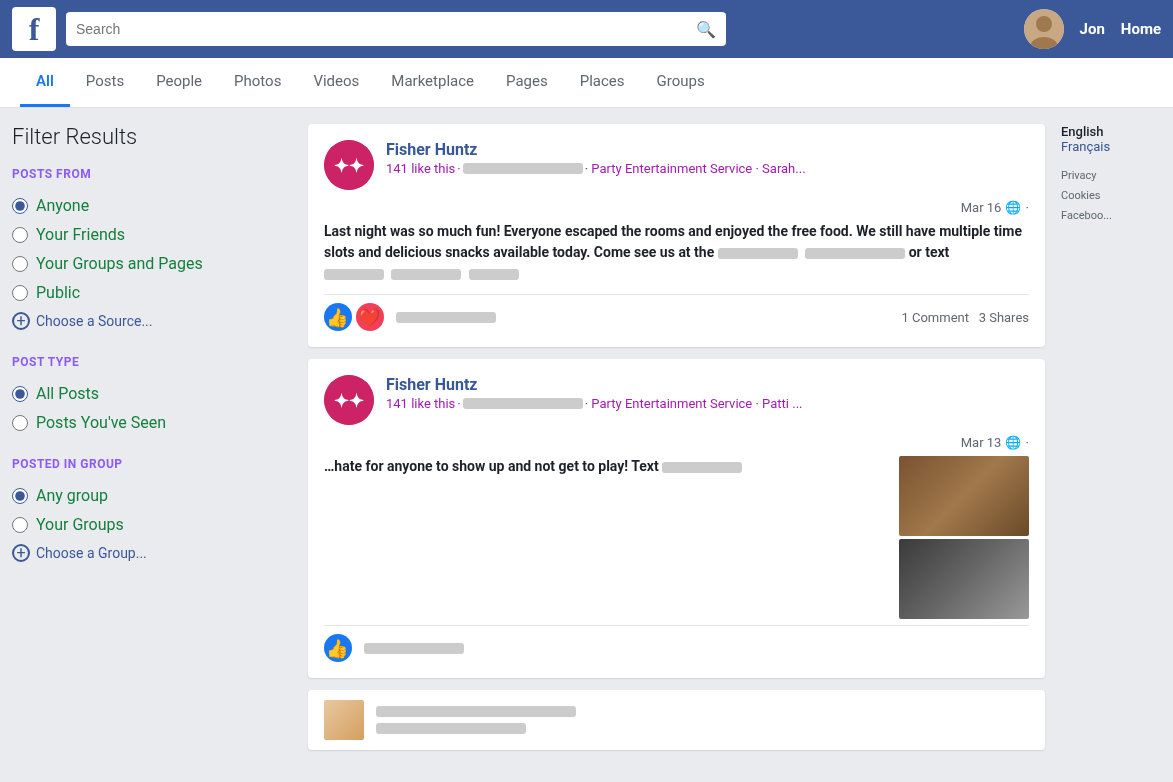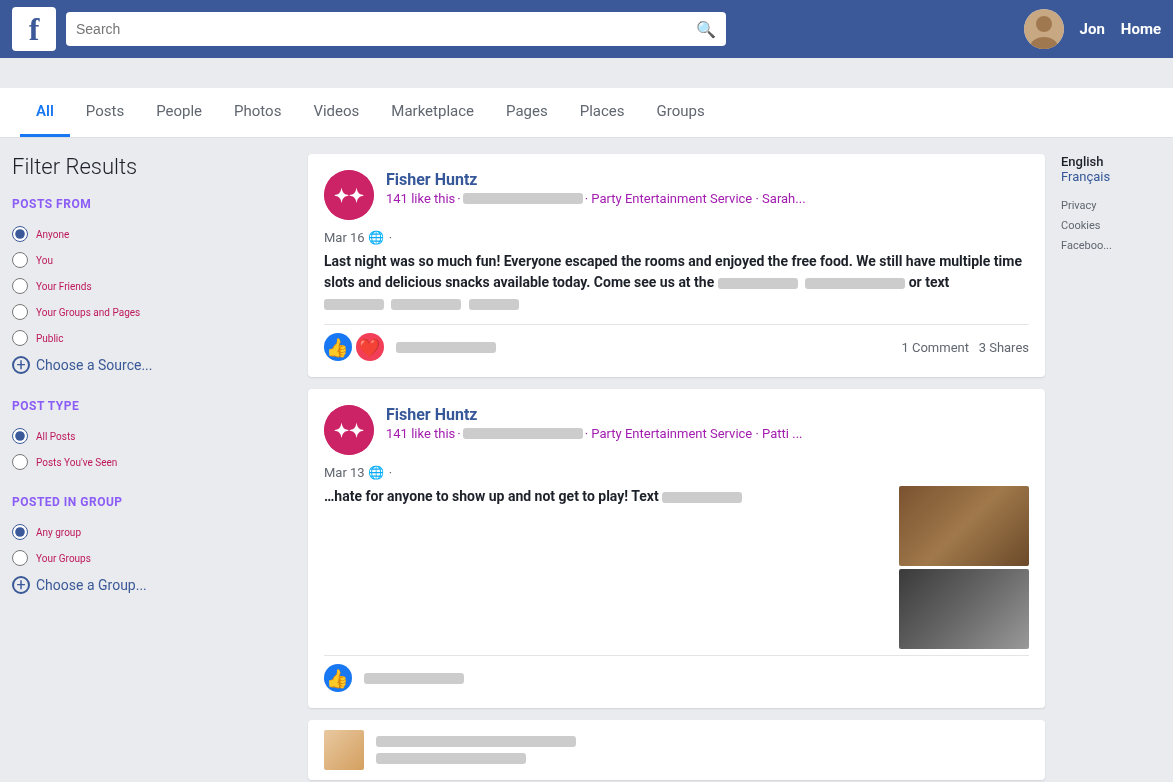--- a/index.html
+++ b/index.html
@@ -81,21 +81,20 @@
     }
 
     
     .nav-tabs {
       background: #fff;
       border-bottom: 1px solid #dddfe2;
       display: flex;
       align-items: center;
       padding: 0 20px;
       gap: 0;
-      margin-top: 30px;
     }
     .nav-tab {
       padding: 14px 16px;
       font-size: 15px;
       color: #606770;
       cursor: pointer;
       border-bottom: 3px solid transparent;
       font-weight: 400;
       white-space: nowrap;
     }
@@ -143,22 +142,22 @@
       padding: 5px 0;
       cursor: pointer;
     }
     .radio-option input[type="radio"] {
       width: 16px;
       height: 16px;
       accent-color: #3b5998;
       cursor: pointer;
     }
     .radio-label {
-      font-size: 10px;
-      color: #be185d;
+      font-size: 16px;
+      color: #15803d;
       cursor: pointer;
     }
     .choose-link {
       display: flex;
       align-items: center;
       gap: 6px;
       color: #3b5998;
       font-size: 14px;
       cursor: pointer;
       padding: 5px 0;
@@ -233,20 +232,21 @@
       height: 11px;
       vertical-align: middle;
     }
     .post-date {
       font-size: 13px;
       color: #616770;
       margin-bottom: 6px;
       display: flex;
       align-items: center;
       gap: 4px;
+      justify-content: flex-end;
     }
     .globe-icon { font-size: 13px; }
     .post-text {
       font-size: 14px;
       color: #1d2129;
       line-height: 1.5;
       margin-bottom: 10px;
       font-weight: bold;
     }
     .post-actions {
@@ -412,24 +412,20 @@
     <h2 class="filter-title">Filter Results</h2>
 
     <div class="filter-section">
       <div class="filter-section-title">POSTS FROM</div>
       <label class="radio-option">
         <input type="radio" name="posts_from" checked="" style="">
         <span class="radio-label">Anyone</span>
       </label>
       <label class="radio-option">
         <input type="radio" name="posts_from" style="">
-        <span class="radio-label">You</span>
-      </label>
-      <label class="radio-option">
-        <input type="radio" name="posts_from" style="">
         <span class="radio-label">Your Friends</span>
       </label>
       <label class="radio-option">
         <input type="radio" name="posts_from" style="">
         <span class="radio-label">Your Groups and Pages</span>
       </label>
       <label class="radio-option">
         <input type="radio" name="posts_from" style="">
         <span class="radio-label">Public</span>
       </label>

